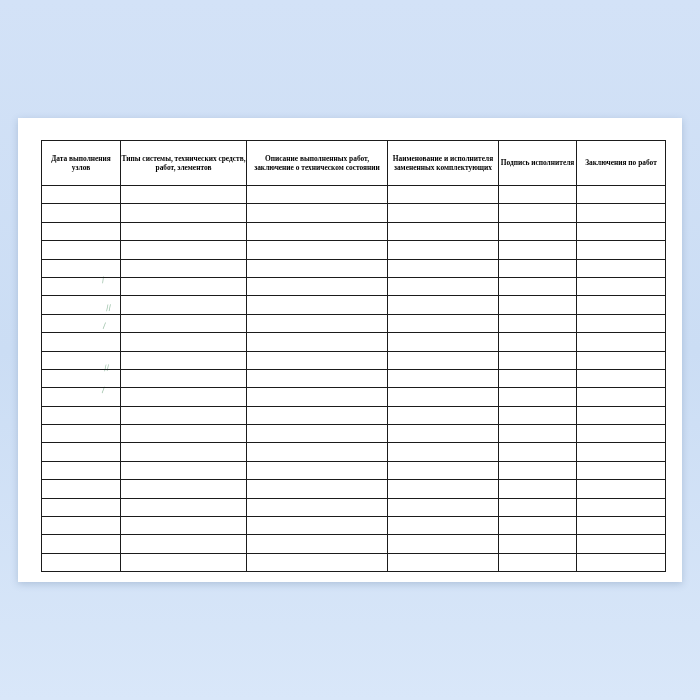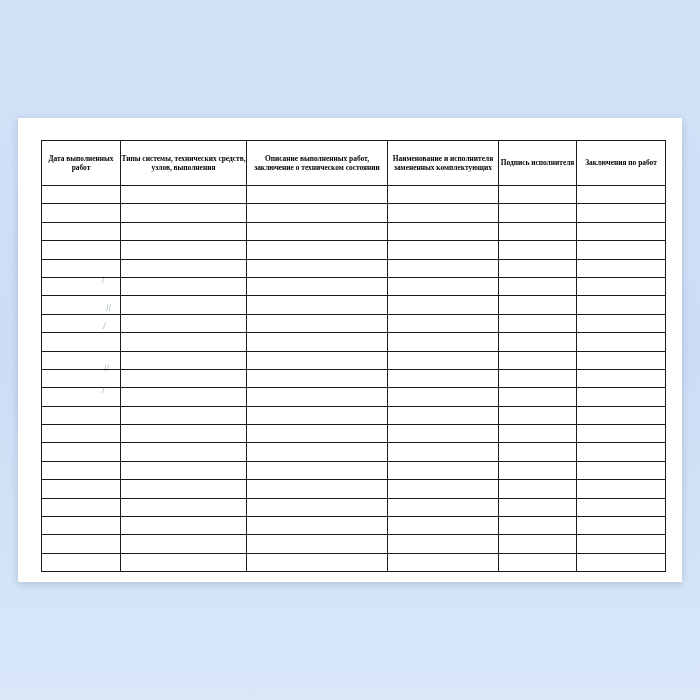--- a/index.html
+++ b/index.html
@@ -91,22 +91,22 @@
     <span class="mark m1">/</span>
     <span class="mark m2">//</span>
     <span class="mark m3">/</span>
     <span class="mark m4">//</span>
     <span class="mark m5">/</span>
 
     <div id="table-wrap">
       <table class="log-table">
         <thead>
           <tr>
-            <th class="c0">Дата выполненных работ</th>
-            <th class="c1">Типы системы, технических средств, узлов, выполнения</th>
+            <th class="c0">Дата выполнения узлов</th>
+            <th class="c1">Типы системы, технических средств, работ, элементов</th>
             <th class="c2">Описание выполненных работ, заключение о техническом состоянии</th>
             <th class="c3">Наименование и исполнителя замененных комплектующих</th>
             <th class="c4">Подпись исполнителя</th>
             <th class="c5">Заключения по работ</th>
           </tr>
         </thead>
         <tbody id="table-body">
             <tr>
               <td class="c0"></td>
               <td class="c1"></td>

